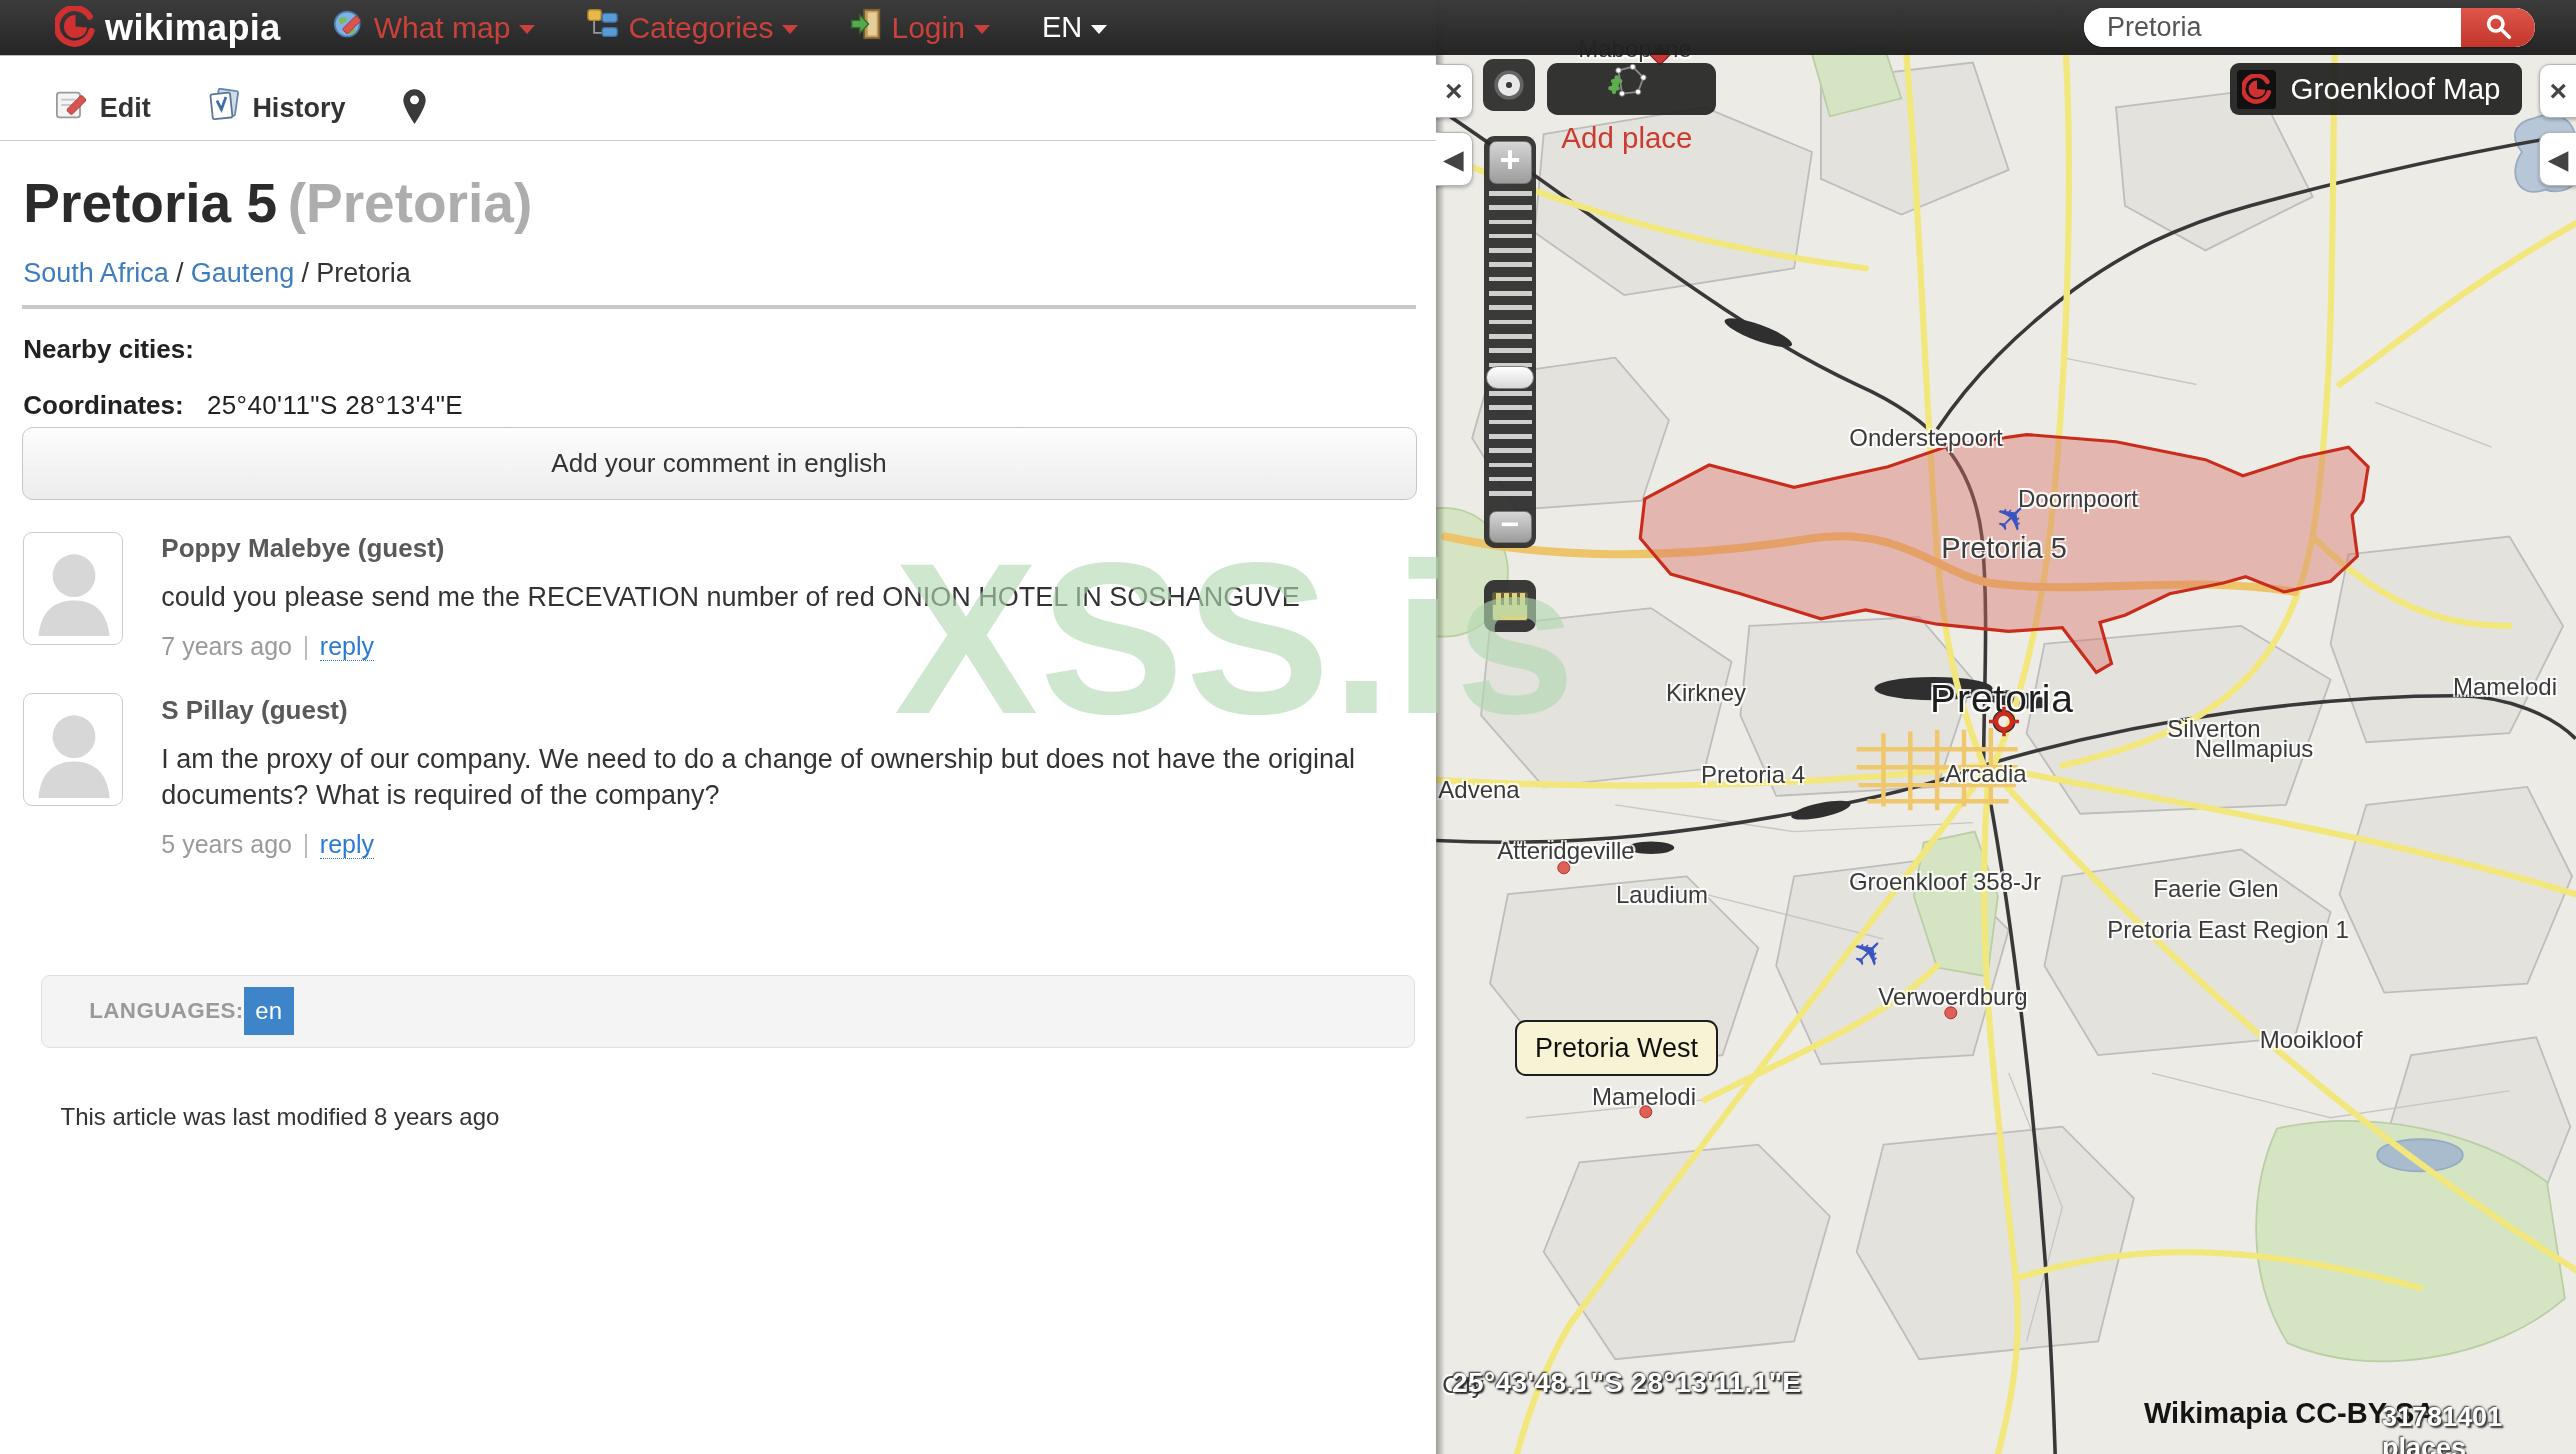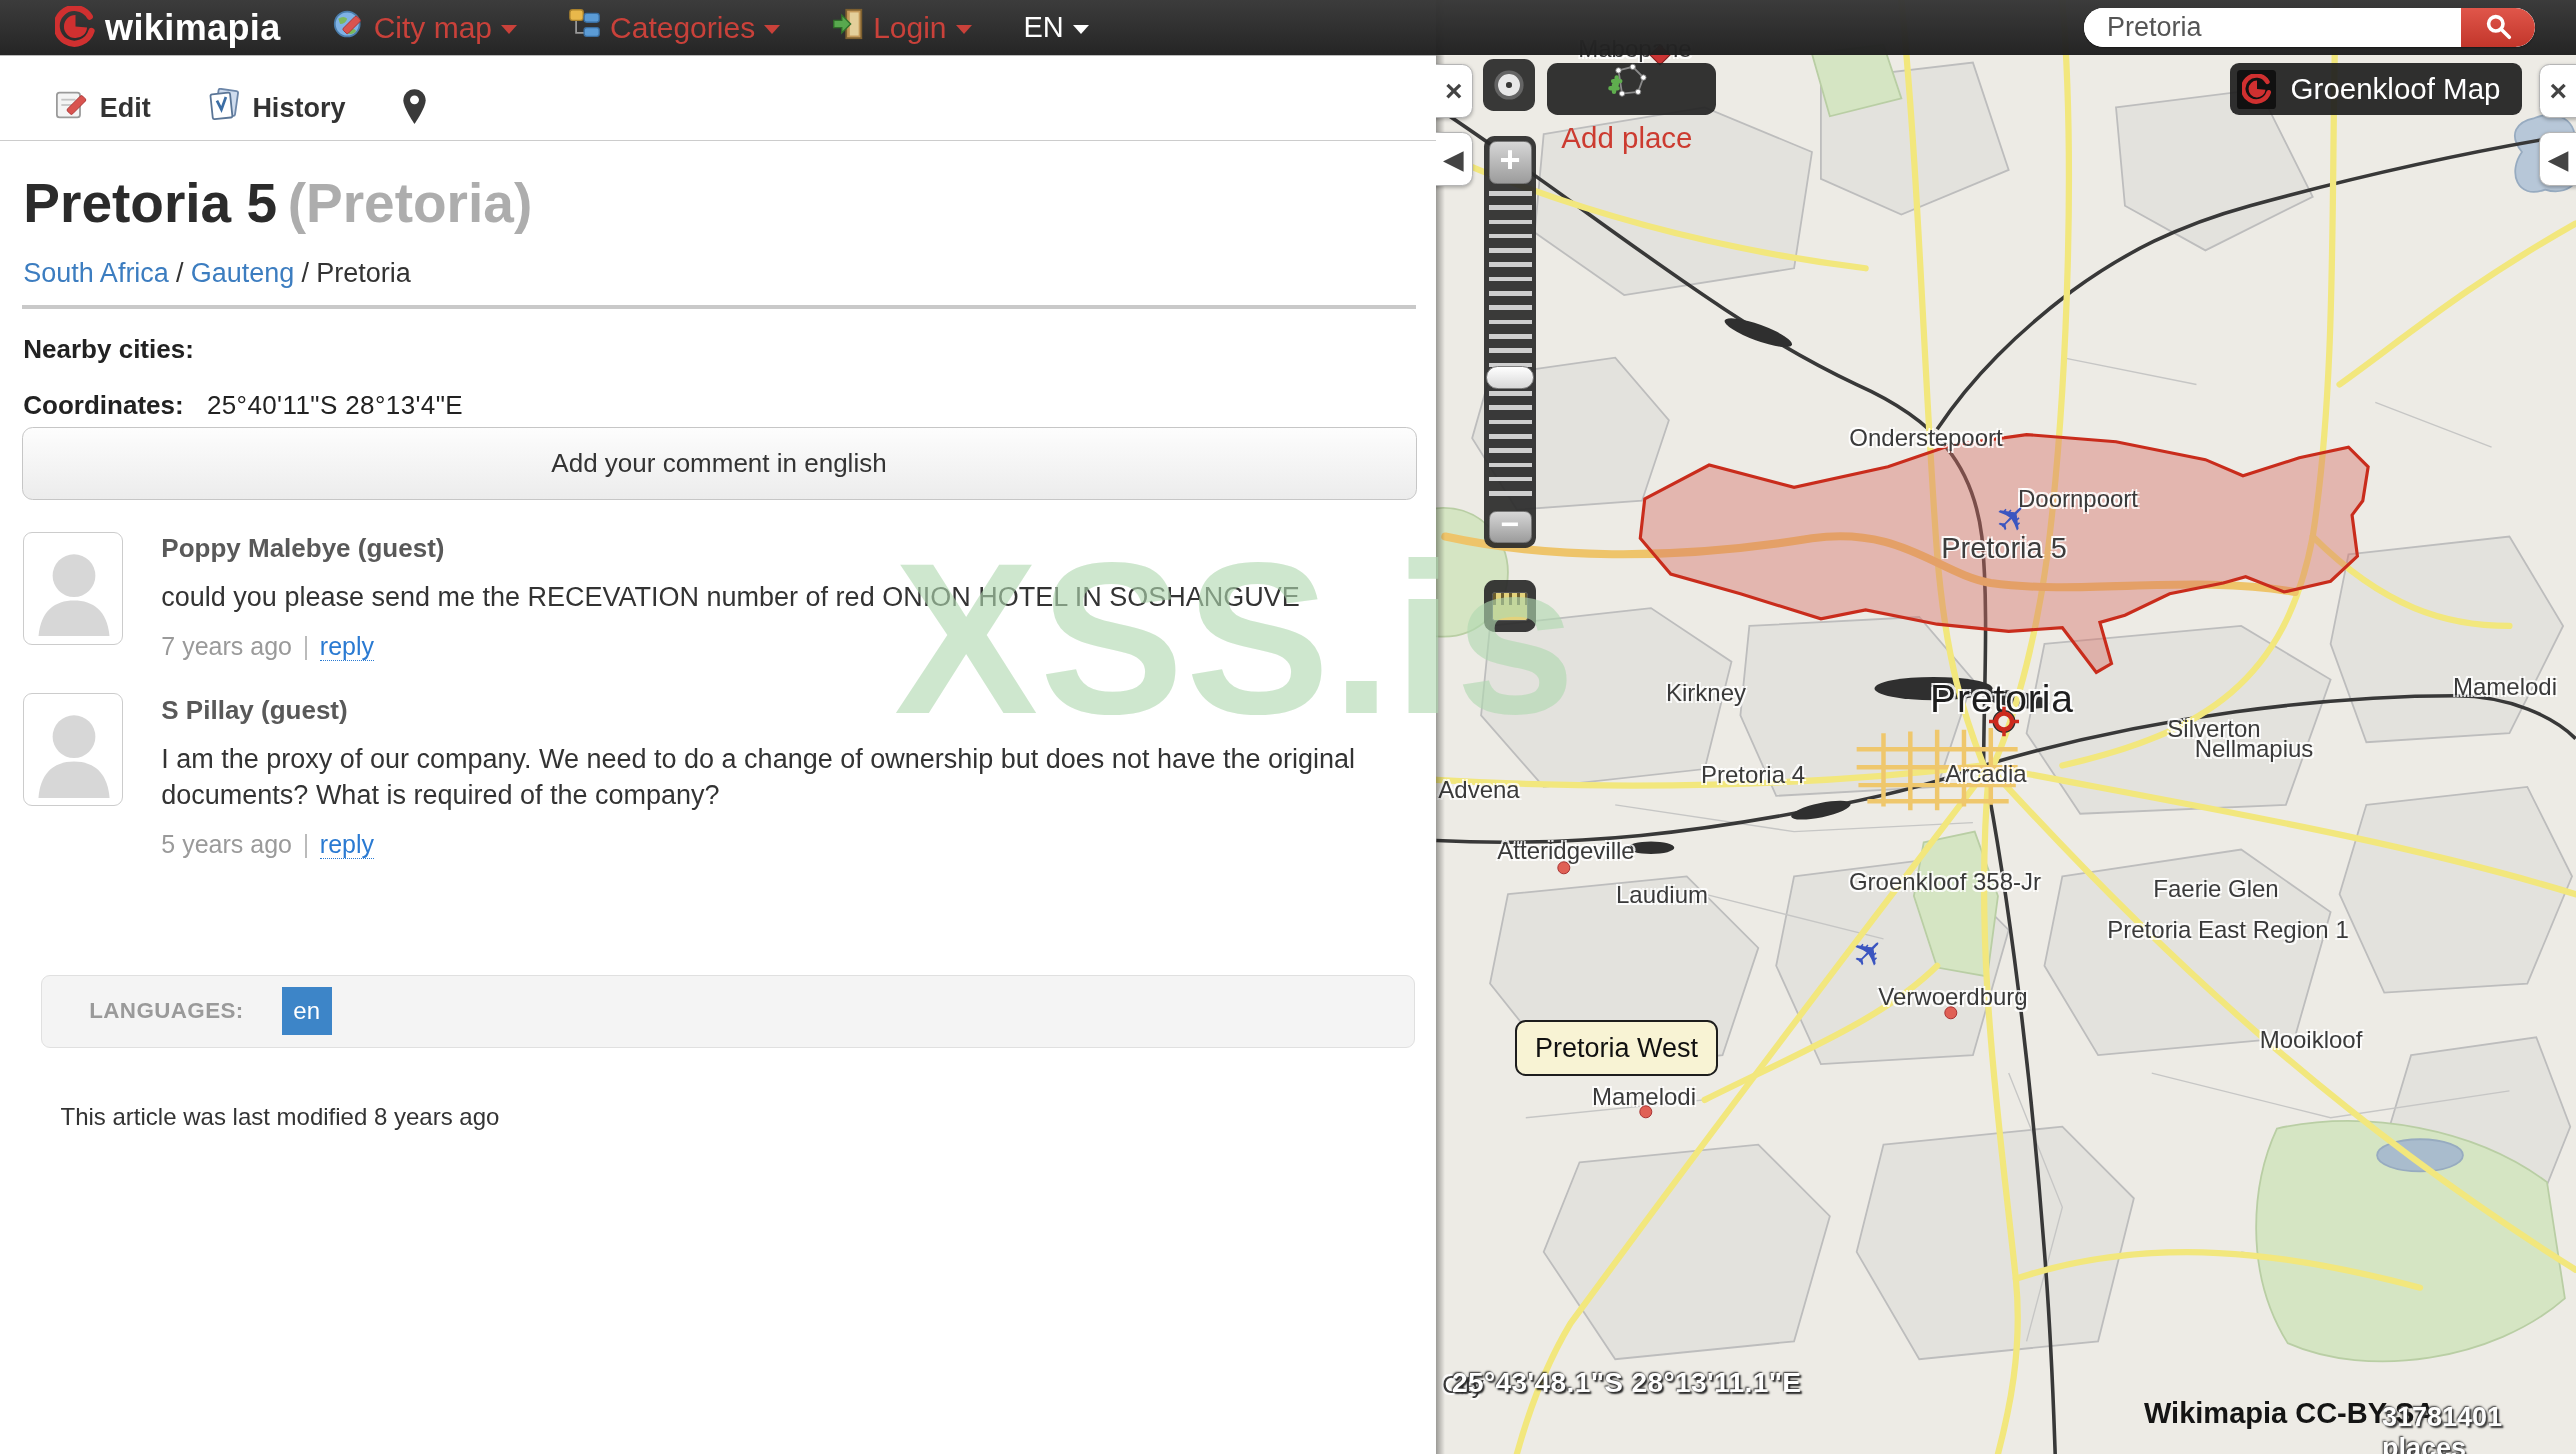--- a/index.html
+++ b/index.html
@@ -50,21 +50,21 @@
   .avatar { width:100px; height:113px; border:1.8px solid #ccc; border-radius:9px; background:#fff;
     padding:7.2px; flex:none; }
   .avatar .ph { width:100%; height:100%; background:#fff; position:relative; overflow:hidden; }
   .c-body { padding-top:1.8px; }
   .c-author { font-size:26px; font-weight:bold; color:#595959; }
   .c-text { font-size:27px; color:#333; margin-top:16px; max-width:1279px; line-height:1.33; }
   .c-meta { margin-top:16px; font-size:25px; color:#9a9a9a; }
   .c-meta .bar { margin:0 10.7px; color:#bbb; }
   .c-meta a { color:#2a7ad2; text-decoration:none; border-bottom:1.8px dotted #2a7ad2; cursor:pointer; }
   .lang-box { margin:116px 0 0 19.7px; width:1374px; height:73px; background:#f4f4f4; border:1.8px solid #e0e0e0;
-    border-radius:9px; display:flex; align-items:center; padding-left:47px; gap:38px; }
+    border-radius:9px; display:flex; align-items:center; padding-left:47px; }
   .lang-label { font-size:22.4px; font-weight:bold; color:#9a9a9a; letter-spacing:0.4px; }
   .lang-badge { min-width:50px; height:48px; background:#3d85c8; color:#fff; font-size:24px;
     display:flex; align-items:center; justify-content:center; cursor:pointer; }
   .modified { margin:55px 0 0 39px; font-size:24px; color:#333; }
 
   
   .map { position:absolute; left:1436px; top:0; width:1140px; height:1454px; background:#edebe5; z-index:1; overflow:hidden; }
   .map::before { content:""; position:absolute; left:0; top:0; width:9px; height:100%;
     background:linear-gradient(90deg, rgba(0,0,0,.35), rgba(0,0,0,0)); z-index:6; }
   .map svg.base { position:absolute; left:0; top:0; }
@@ -140,21 +140,21 @@
   </div>
 
   <div class="nav-item">
     <span>
       <svg width="32" height="32" viewBox="0 0 36 36">
         <circle cx="16" cy="18" r="14" fill="#7fb2e5" stroke="#4a7dab" stroke-width="2"></circle>
         <path d="M6 12 q6 -4 10 0 q-2 6 -8 6 Z M18 24 q6 -2 8 2 q-4 6 -10 2 Z" fill="#7cb85c"></path>
         <rect x="17" y="8" width="8" height="22" rx="2" transform="rotate(45 21 19)" fill="#d9534f" stroke="#a33" stroke-width="1"></rect>
       </svg>
     </span>
-    <span>City map</span>
+    <span>What map</span>
     <span class="caret"></span>
   </div>
 
   <div class="nav-item">
     <span>
       <svg width="32" height="32" viewBox="0 0 36 36">
         <path d="M8 14 V28 H18 M8 8 H18" stroke="#999" stroke-width="2" fill="none"></path>
         <rect x="1" y="2" width="15" height="12" rx="3" fill="#e8b84b" stroke="#a9812c" stroke-width="1.5"></rect>
         <rect x="17" y="6" width="17" height="10" rx="3" fill="#5b9bd5" stroke="#3a6ea0" stroke-width="1.5"></rect>
         <rect x="17" y="22" width="17" height="10" rx="3" fill="#5b9bd5" stroke="#3a6ea0" stroke-width="1.5"></rect>

